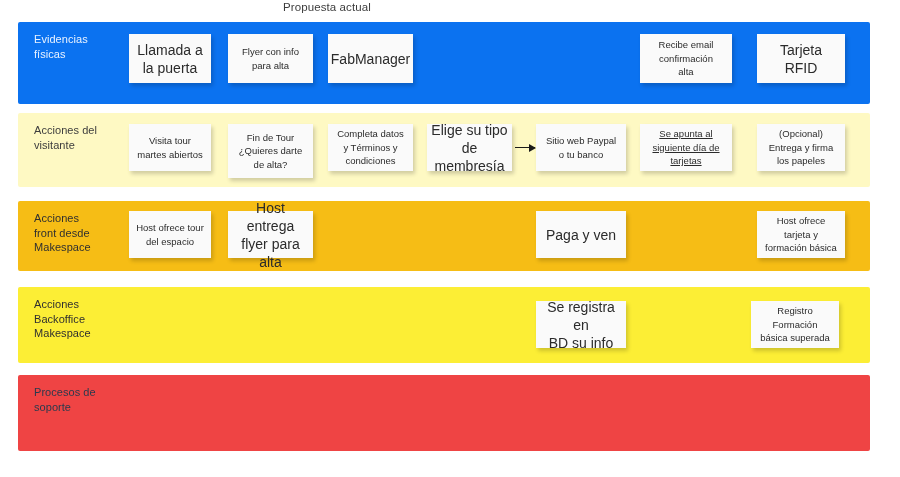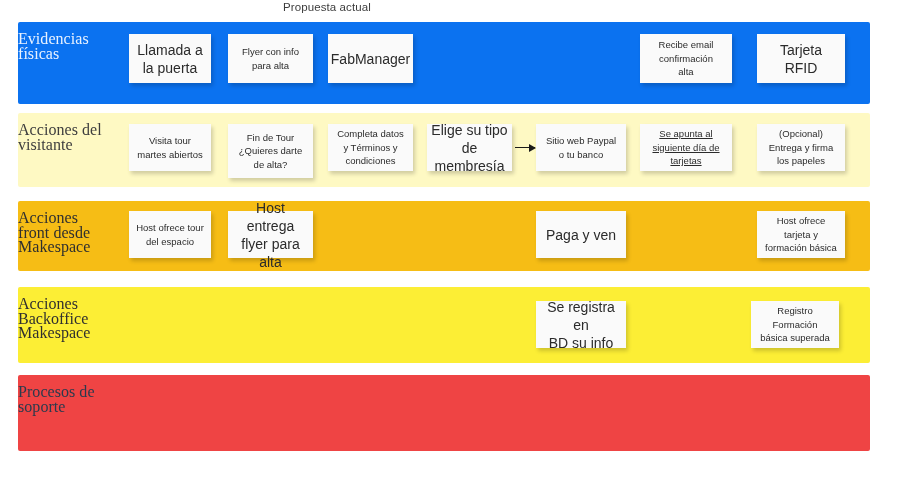--- a/index.html
+++ b/index.html
@@ -30,27 +30,26 @@
   }
   .lane {
     position: absolute;
     left: 18px;
     width: 852px;
     box-sizing: border-box;
     border-radius: 2px;
   }
   .lane-label {
     position: absolute;
-    left: 0;
+    left: 16px;
     top: 10px;
-    font-size: 16px;
+    font-size: 11px;
     line-height: 14.5px;
     white-space: pre-line;
     letter-spacing: 0.05px;
-    font-family: Liberation Serif, serif;
   }
   .lane-blue   { background: #0b72f0; }
   .lane-green  { background: #fef9c3; }
   .lane-orange { background: #f6bd15; }
   .lane-yellow { background: #fcee35; }
   .lane-lblue  { background: #ef4444; }
 
   .lane-blue .lane-label { color: #e9f2ff; }
   .lane-green .lane-label { color: #3d3d3d; }
   .lane-orange .lane-label { color: #2f2f2f; }

